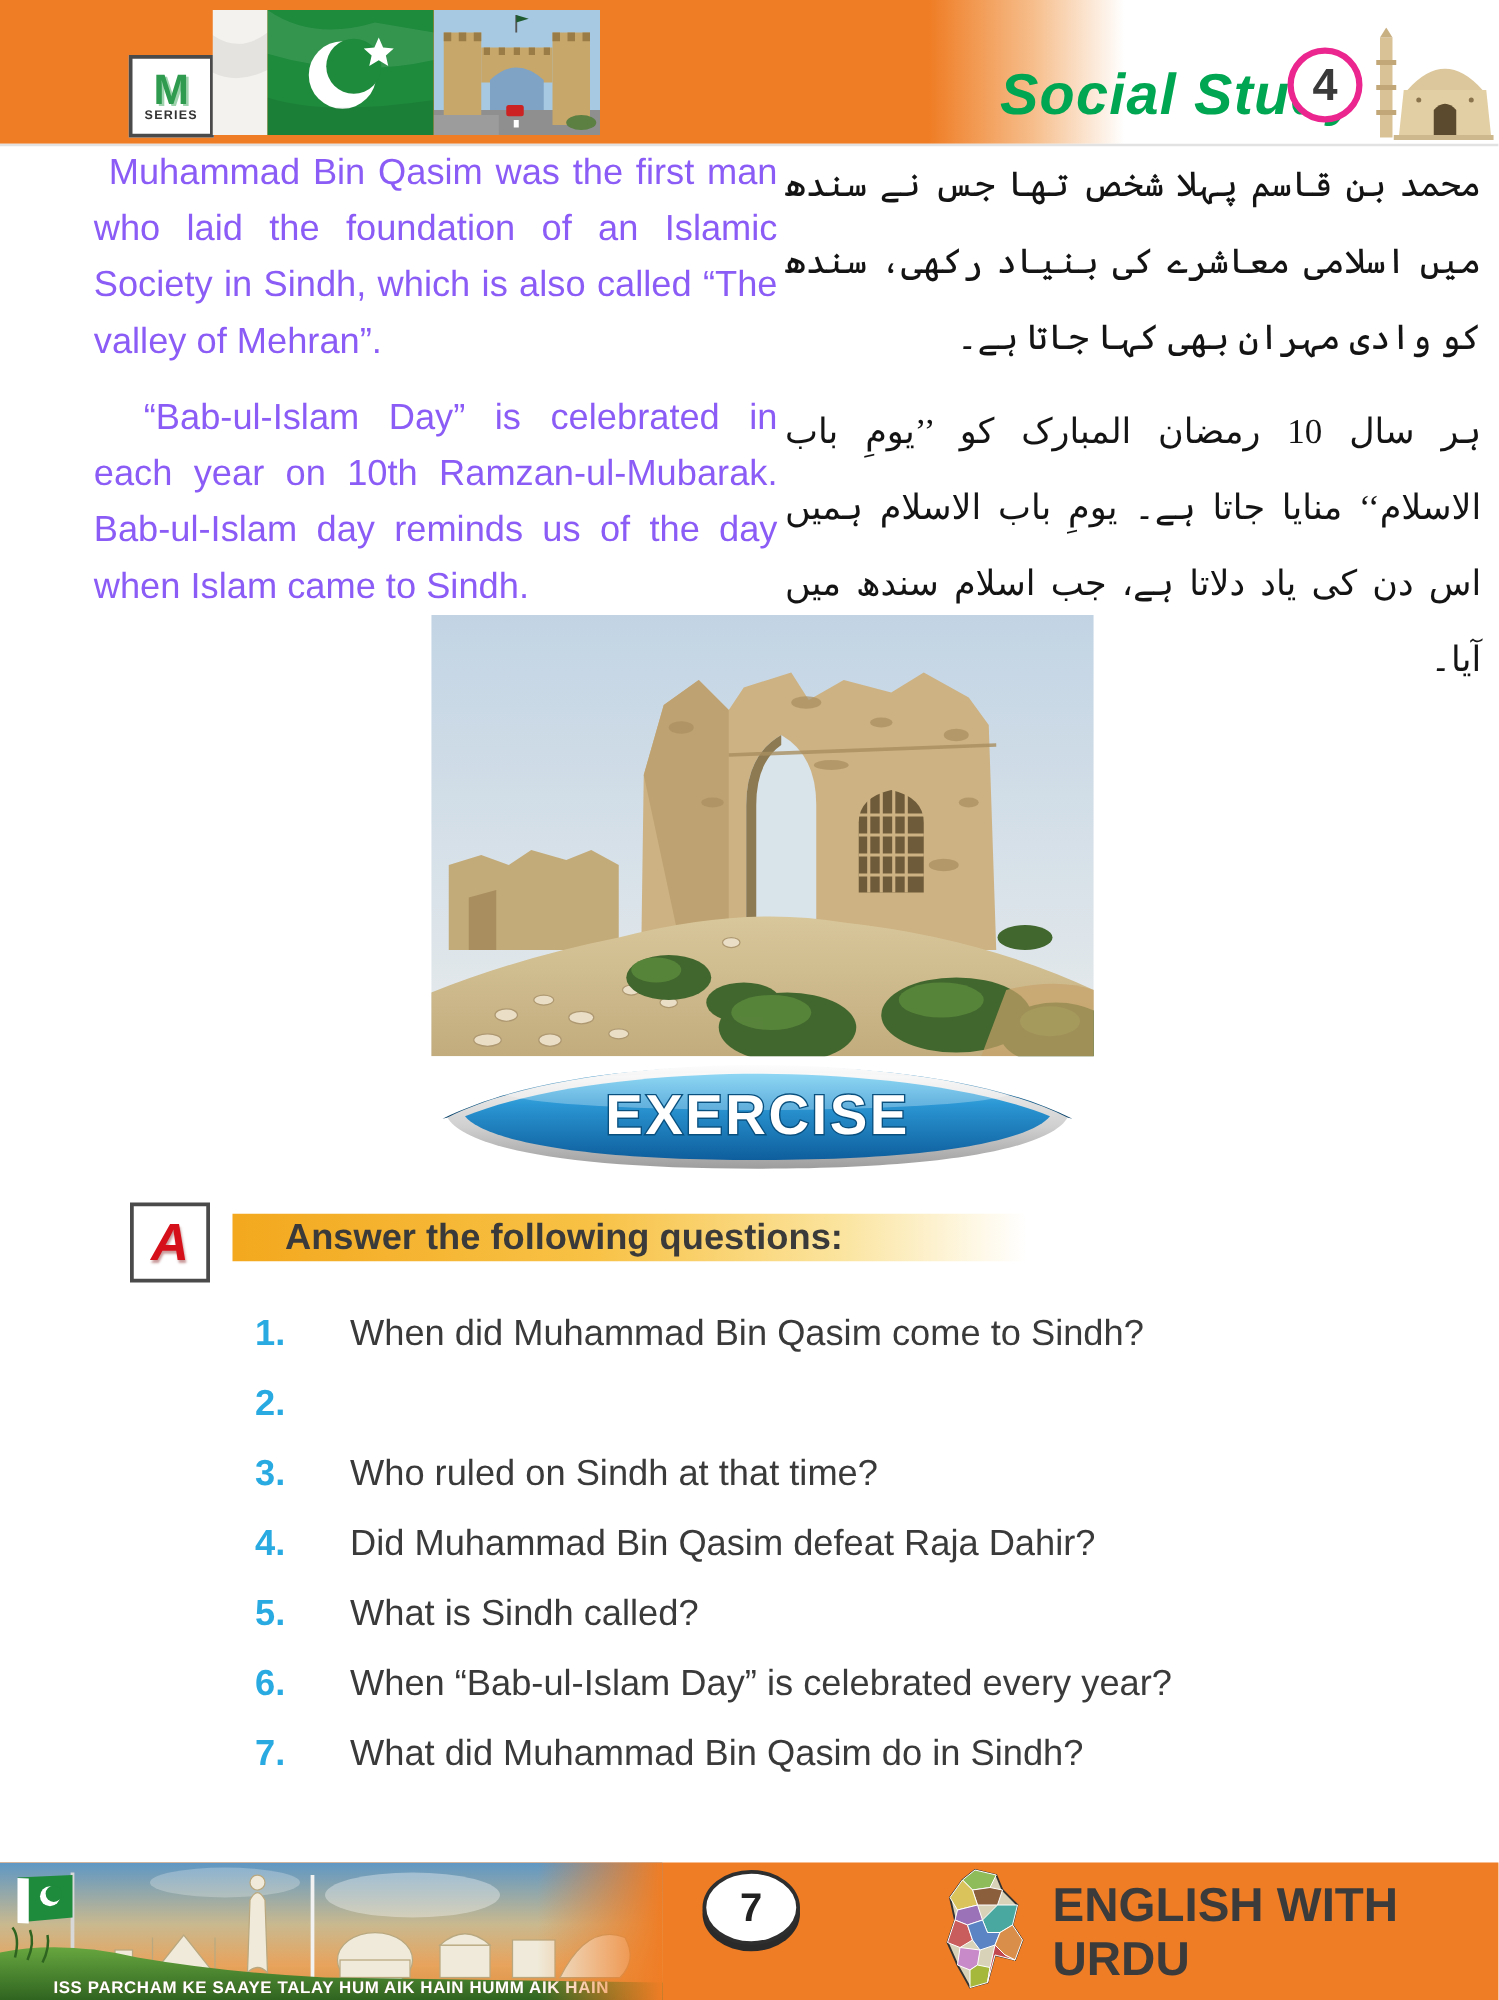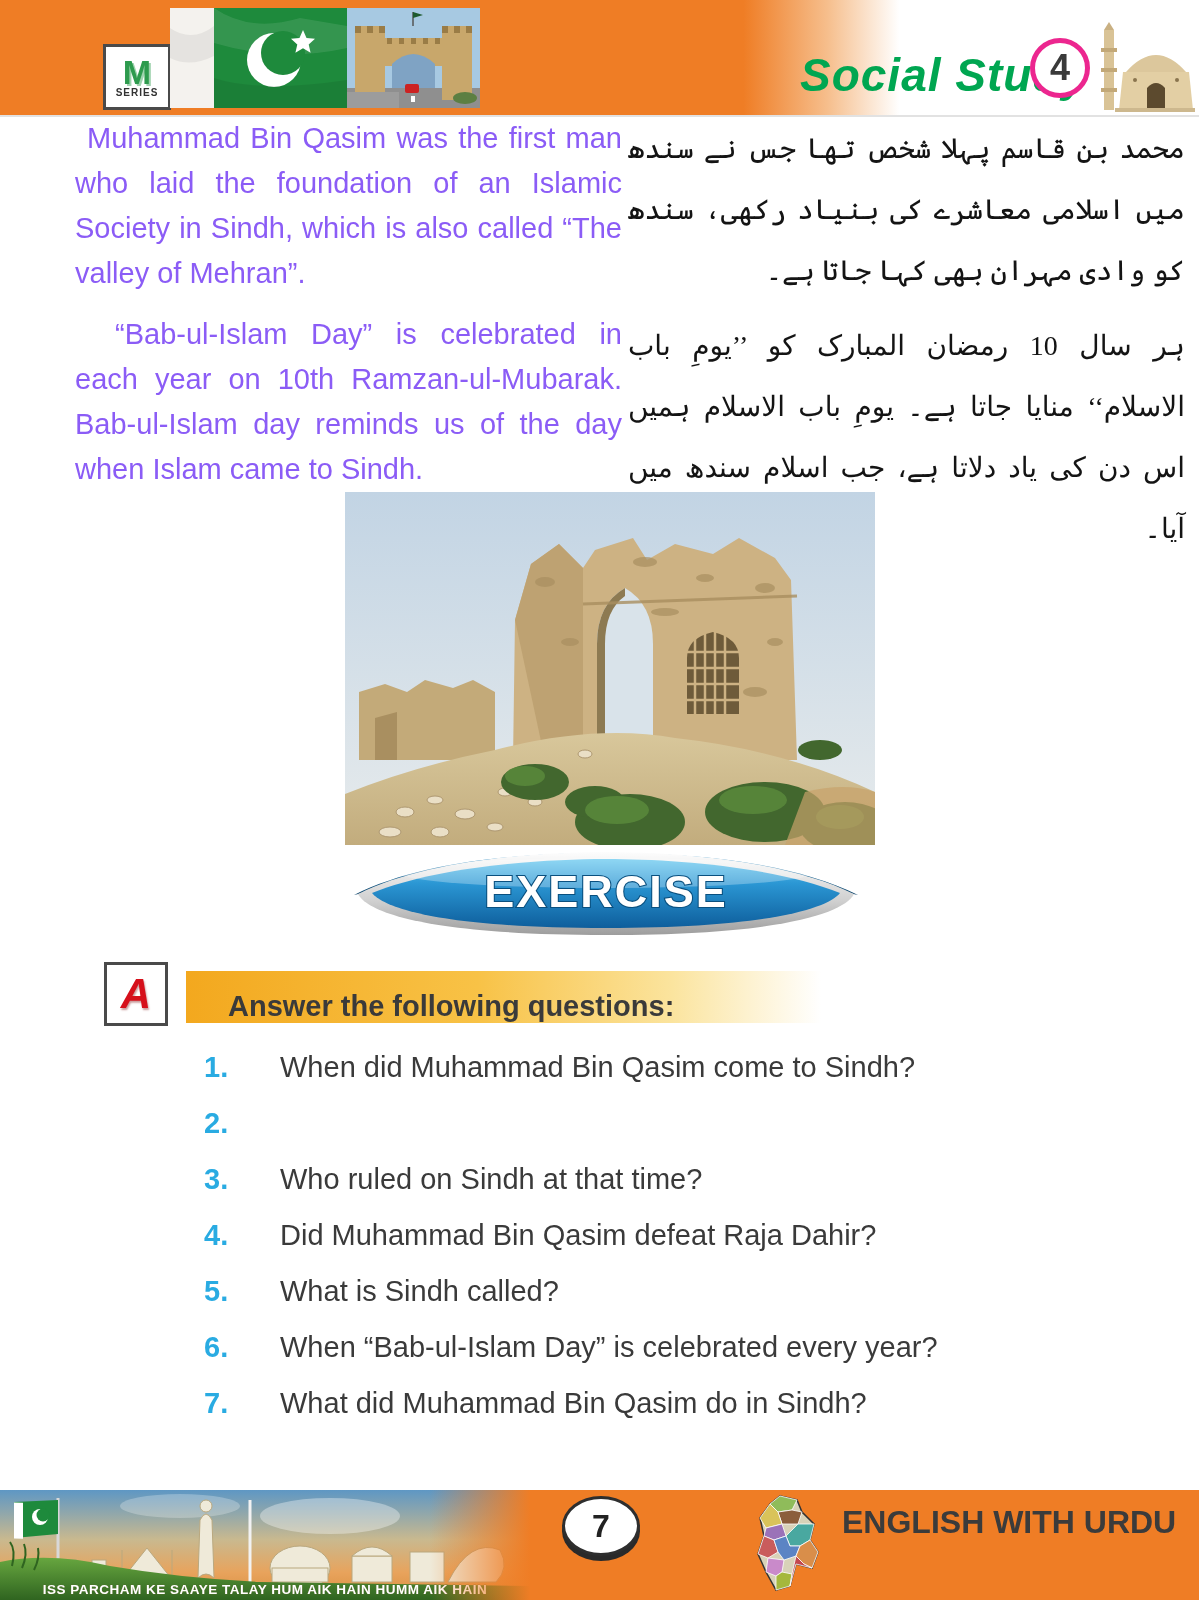--- a/index.html
+++ b/index.html
@@ -42,39 +42,39 @@
   .ruins{position:absolute;left:345px;top:492px;width:530px;height:353px;}
 
   
   .banner{position:absolute;left:352px;top:845px;width:508px;height:95px;}
 
   
   .abadge{position:absolute;left:104px;top:962px;width:58px;height:58px;background:#fff;
     border:3px solid #4a4a4a;display:flex;align-items:center;justify-content:center;}
   .abadge span{font-size:42px;font-weight:800;color:#D6101B;font-style:italic;
     text-shadow:1px 2px 2px rgba(120,0,0,.4);}
-  .ybar{position:absolute;left:186px;top:971px;width:648px;height:52px;
+  .ybar{position:absolute;left:186px;top:971px;width:648px;height:38px;
     background:linear-gradient(90deg,#F3A81E 0%,#F8C246 45%,#FBE49E 75%,rgba(255,255,255,0) 98%);
-    display:flex;align-items:flex-end;}
+    display:flex;align-items:center;}
   .ybar span{padding-left:42px;font-size:29px;font-weight:800;color:#3a3a3a;}
 
   
   .qlist{position:absolute;left:204px;top:1044px;width:920px;}
   .qrow{display:flex;margin-bottom:9px;}
   .qno{width:76px;flex:0 0 76px;font-size:29px;font-weight:800;color:#29ABE2;line-height:47px;}
   .qtext{font-size:29px;font-weight:400;color:#3a3a3a;line-height:47px;white-space:pre-line;}
 
   
   .footer{position:absolute;left:0;top:1490px;width:1199px;height:110px;background:#EF7D25;}
   .collage{position:absolute;left:0;top:0;width:530px;height:110px;}
   .pagenum{position:absolute;left:562px;top:6px;width:72px;height:54px;background:#fff;
     border:3px solid #2e2e2e;border-radius:50%;box-shadow:0 5px 0 #2a2a2a;
     display:flex;align-items:center;justify-content:center;font-size:32px;font-weight:800;color:#222;}
   .sindhmap{position:absolute;left:752px;top:2px;width:72px;height:104px;}
-  .footer-label{position:absolute;left:842px;top:14px;font-size:32px;font-weight:800;color:#3b3b3b;}
+  .footer-label{position:absolute;left:842px;top:14px;font-size:38px;font-weight:800;color:#3b3b3b;}
 </style>
 </head>
 <body>
 
 <div id="page">
 
   <div class="header">
     <div class="mlogo">
       <span class="m">M</span>
       <span class="series">SERIES</span>

